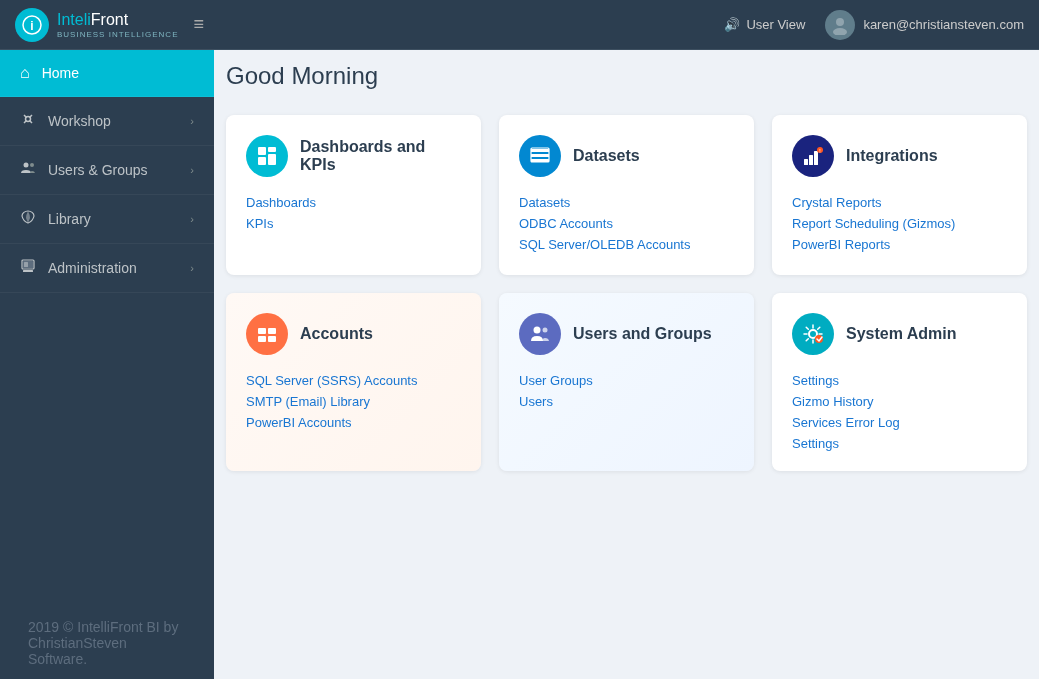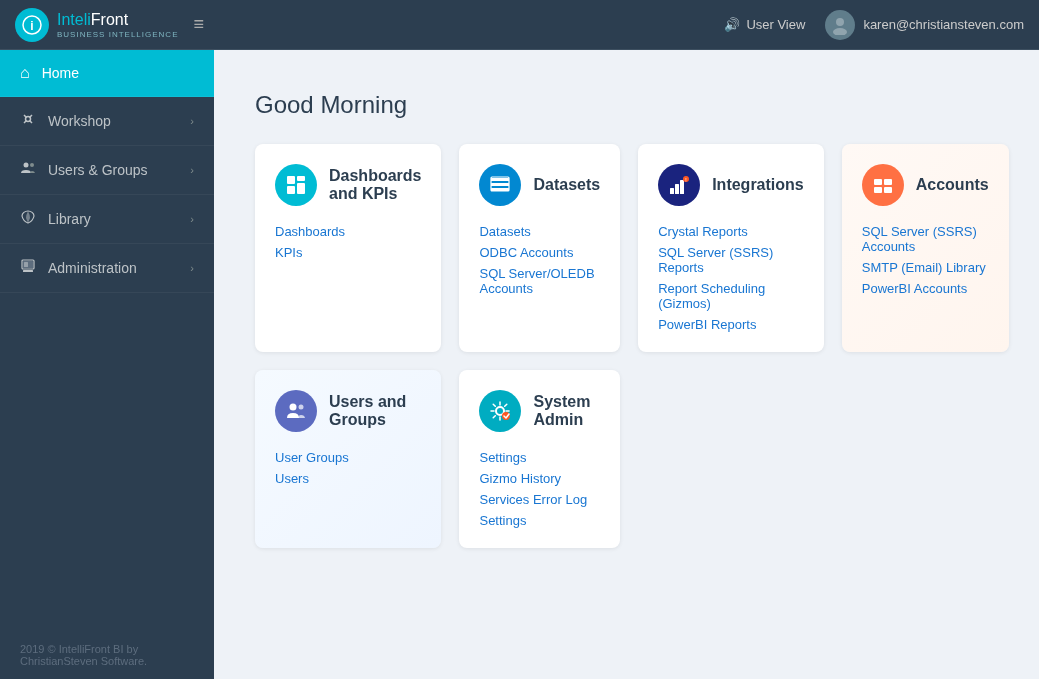--- a/index.html
+++ b/index.html
@@ -38,28 +38,28 @@
     .sidebar { width: 214px; background: #2c3e50; flex-shrink: 0; display: flex; flex-direction: column; }
     .sidebar-item {
       display: flex; align-items: center; justify-content: space-between;
       padding: 14px 20px; color: #bdc3c7; cursor: pointer; font-size: 14px;
       border-bottom: 1px solid rgba(255,255,255,0.05);
     }
     .sidebar-item.active { background: #00bcd4; color: white; }
     .sidebar-item-left { display: flex; align-items: center; gap: 12px; }
     .sidebar-icon { font-size: 16px; }
     .sidebar-chevron { font-size: 11px; color: #7f8c8d; }
-    .sidebar-footer { margin-top: auto; padding: 12px 20px; color: #5d6d7e; font-size: 11px; }
-
-    
-    .content { flex: 1; background: #eef2f7; padding: 41px; overflow-y: auto; }
+    .sidebar-footer { margin-top: auto; padding: 12px 28px; color: #5d6d7e; font-size: 14px; }
+
+    
+    .content { flex: 1; background: #eef2f7; padding: 12px; overflow-y: auto; }
     .greeting { font-size: 24px; color: #2c3e50; margin-bottom: 25px; font-weight: 300; }
 
     
-    .cards-grid { display: grid; grid-template-columns: repeat(4, 1fr); gap: 18px; border-radius: 29px; }
+    .cards-grid { display: grid; grid-template-columns: repeat(3, 1fr); gap: 18px; border-radius: 29px; }
     .card {
       background: white; border-radius: 8px; padding: 20px;
       box-shadow: 0 1px 4px rgba(0,0,0,0.08); min-height: 160px;
     }
     .card-header { display: flex; align-items: center; gap: 12px; margin-bottom: 18px; }
     .card-icon {
       width: 42px; height: 42px; border-radius: 50%;
       display: flex; align-items: center; justify-content: center;
       font-size: 18px; color: white; flex-shrink: 0;
     }
@@ -226,21 +226,20 @@
               <rect x="7" y="10" width="4" height="10" rx="0.5"></rect>
               <rect x="12" y="6" width="4" height="14" rx="0.5"></rect>
               <circle cx="18" cy="5" r="3" fill="#ff5722"></circle>
               <text x="18" y="7.5" text-anchor="middle" font-size="5" fill="white">!</text>
             </svg>
           </div>
           <div class="card-title">Integrations</div>
         </div>
         <div class="card-links">
           <a class="card-link">Crystal Reports</a>
-          <a class="card-link">SQL Server (SSRS) Reports</a>
           <a class="card-link">Report Scheduling (Gizmos)</a>
           <a class="card-link">PowerBI Reports</a>
         </div>
       </div>
 
       <div class="card card-accounts">
         <div class="card-header">
           <div class="card-icon icon-orange">
             <svg width="22" height="22" viewBox="0 0 22 22" fill="white">
               <rect x="2" y="5" width="8" height="6" rx="1"></rect>

